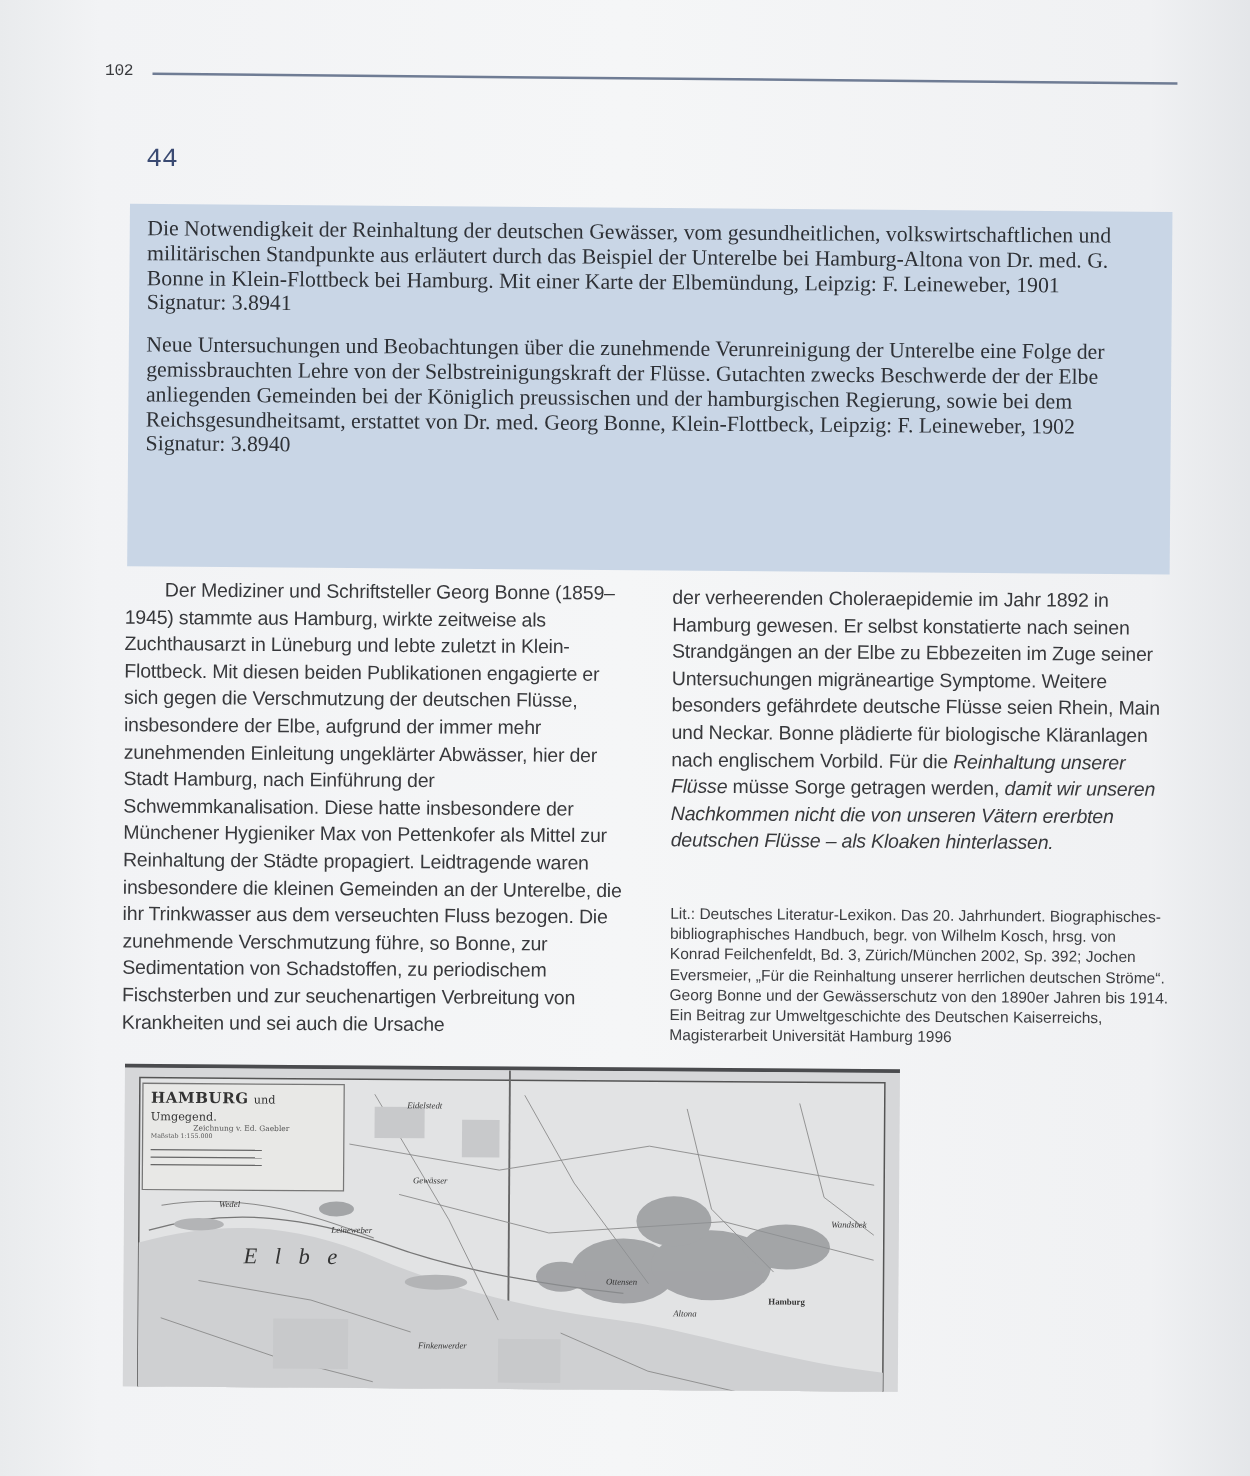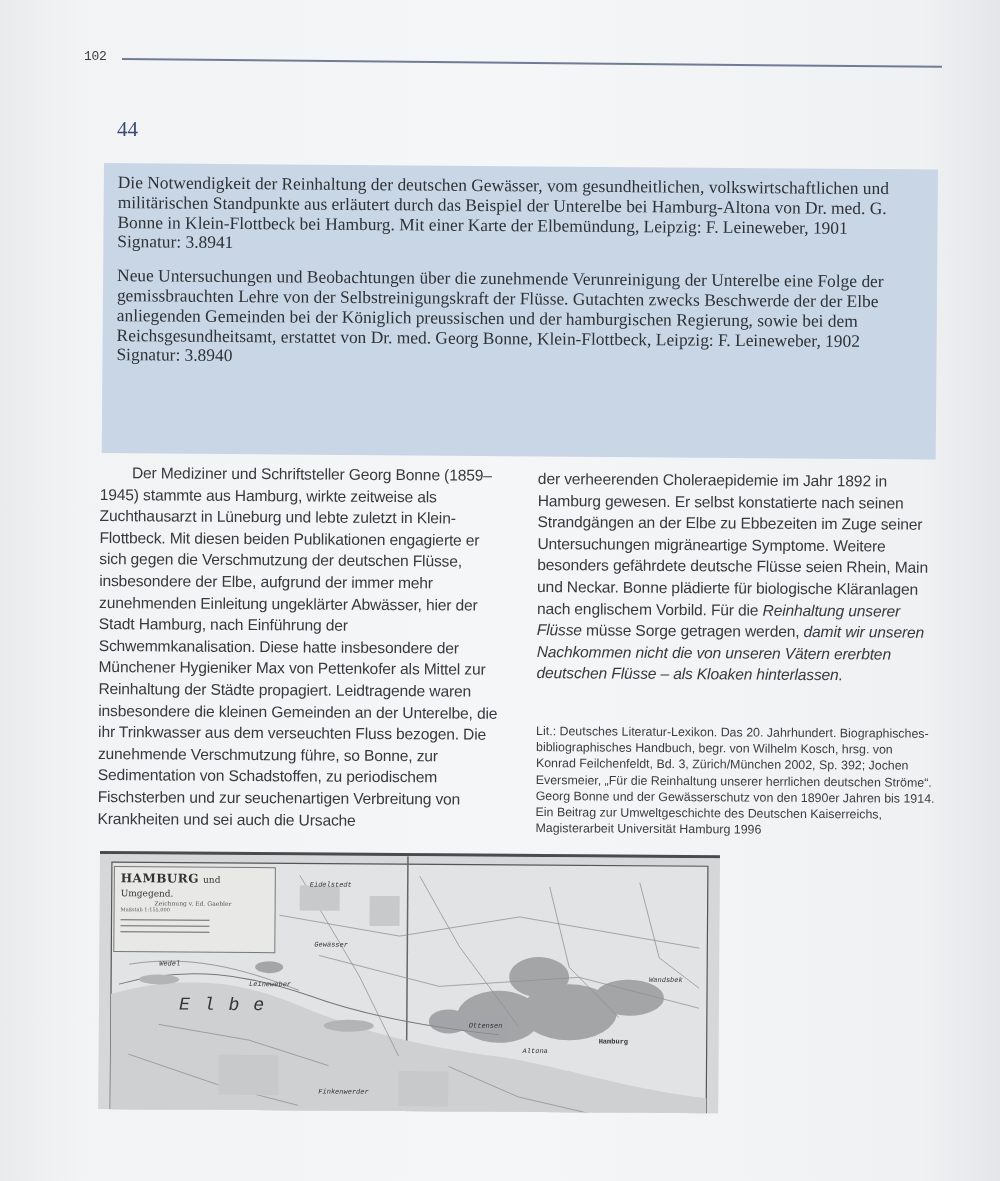--- a/index.html
+++ b/index.html
@@ -13,21 +13,21 @@
       position: absolute; left: 84px; top: 49px;
       font-family: Liberation Mono, monospace; font-size: 13px; color: #3a3b3e;
       letter-spacing: -0.3px;
     }
     .header-rule {
       position: absolute; left: 122px; top: 58px; width: 820px; height: 1.5px;
       background: #6f7c94; transform: rotate(0.55deg); transform-origin: left center;
     }
     .entry-number {
       position: absolute; left: 117px; top: 117px;
-      font-family: Liberation Serif, serif; font-size: 21px; color: #3a4a72; font-weight: 500;
+      font-family: Liberation Mono, monospace; font-size: 21px; color: #3a4a72; font-weight: 500;
     }
     .bib-box {
       position: absolute; left: 104px; top: 163px; width: 834px; height: 290px;
       background: #c9d6e6;
       transform: rotate(0.45deg); transform-origin: left top;
     }
     .bib-box-inner { padding: 10px 12px 0 14px; }
     .bib-entry {
       font-family: "Liberation Serif", serif; font-size: 17.4px; line-height: 19.8px;
       color: #2e3136; margin-bottom: 14px;
@@ -63,22 +63,22 @@
       background: #e8e8e6; border: 1px solid #777;
       font-family: "DejaVu Serif", serif; color: #333;
     }
     .map-title { font-size: 12px; font-weight: bold; padding: 4px 0 0 6px; letter-spacing: 0.5px; }
     .map-title .map-subtitle { font-size: 9px; font-weight: normal; letter-spacing: 0; margin-left: 4px; }
     .map-credit { font-size: 6px; padding-left: 40px; color: #555; }
     .map-scale { font-size: 5px; padding-left: 6px; color: #555; }
     .legend-lines { padding: 2px 6px; }
     .legend-lines div { height: 1px; background: #666; margin: 5px 0; width: 60%; }
     .map-label {
-      position: absolute; font-family: Liberation Mono, monospace; font-style: italic;
-      font-size: 7px; color: #333;
+      position: absolute; font-family: Liberation Serif, serif; font-style: italic;
+      font-size: 7px; color: #333; margin-left: 16px;
     }
   </style>
 </head>
 <body>
 
 <div>
   <div class="page-number">102</div>
   <div class="header-rule"></div>
 
   <div class="entry-number">44</div>
@@ -158,15 +158,15 @@
 
     <span class="map-label" style="left:60px;top:105px">Wedel</span>
     <span class="map-label" style="left:150px;top:125px">Leineweber</span>
     <span class="map-label" style="left:370px;top:165px">Ottensen</span>
     <span class="map-label" style="left:424px;top:190px">Altona</span>
     <span class="map-label" style="left:500px;top:180px;font-weight:bold;font-style:normal">Hamburg</span>
     <span class="map-label" style="left:550px;top:118px">Wandsbek</span>
     <span class="map-label" style="left:210px;top:25px">Eidelstedt</span>
     <span class="map-label" style="left:215px;top:85px">Gewässer</span>
     <span class="map-label" style="left:80px;top:140px;font-size:18px;letter-spacing:14px">Elbe</span>
-    <span class="map-label" style="left:220px;top:232px">Finkenwerder</span>
+    <span class="map-label" style="left:220px;top:217px">Finkenwerder</span>
   </div>
 </div>
 
 </body></html>

